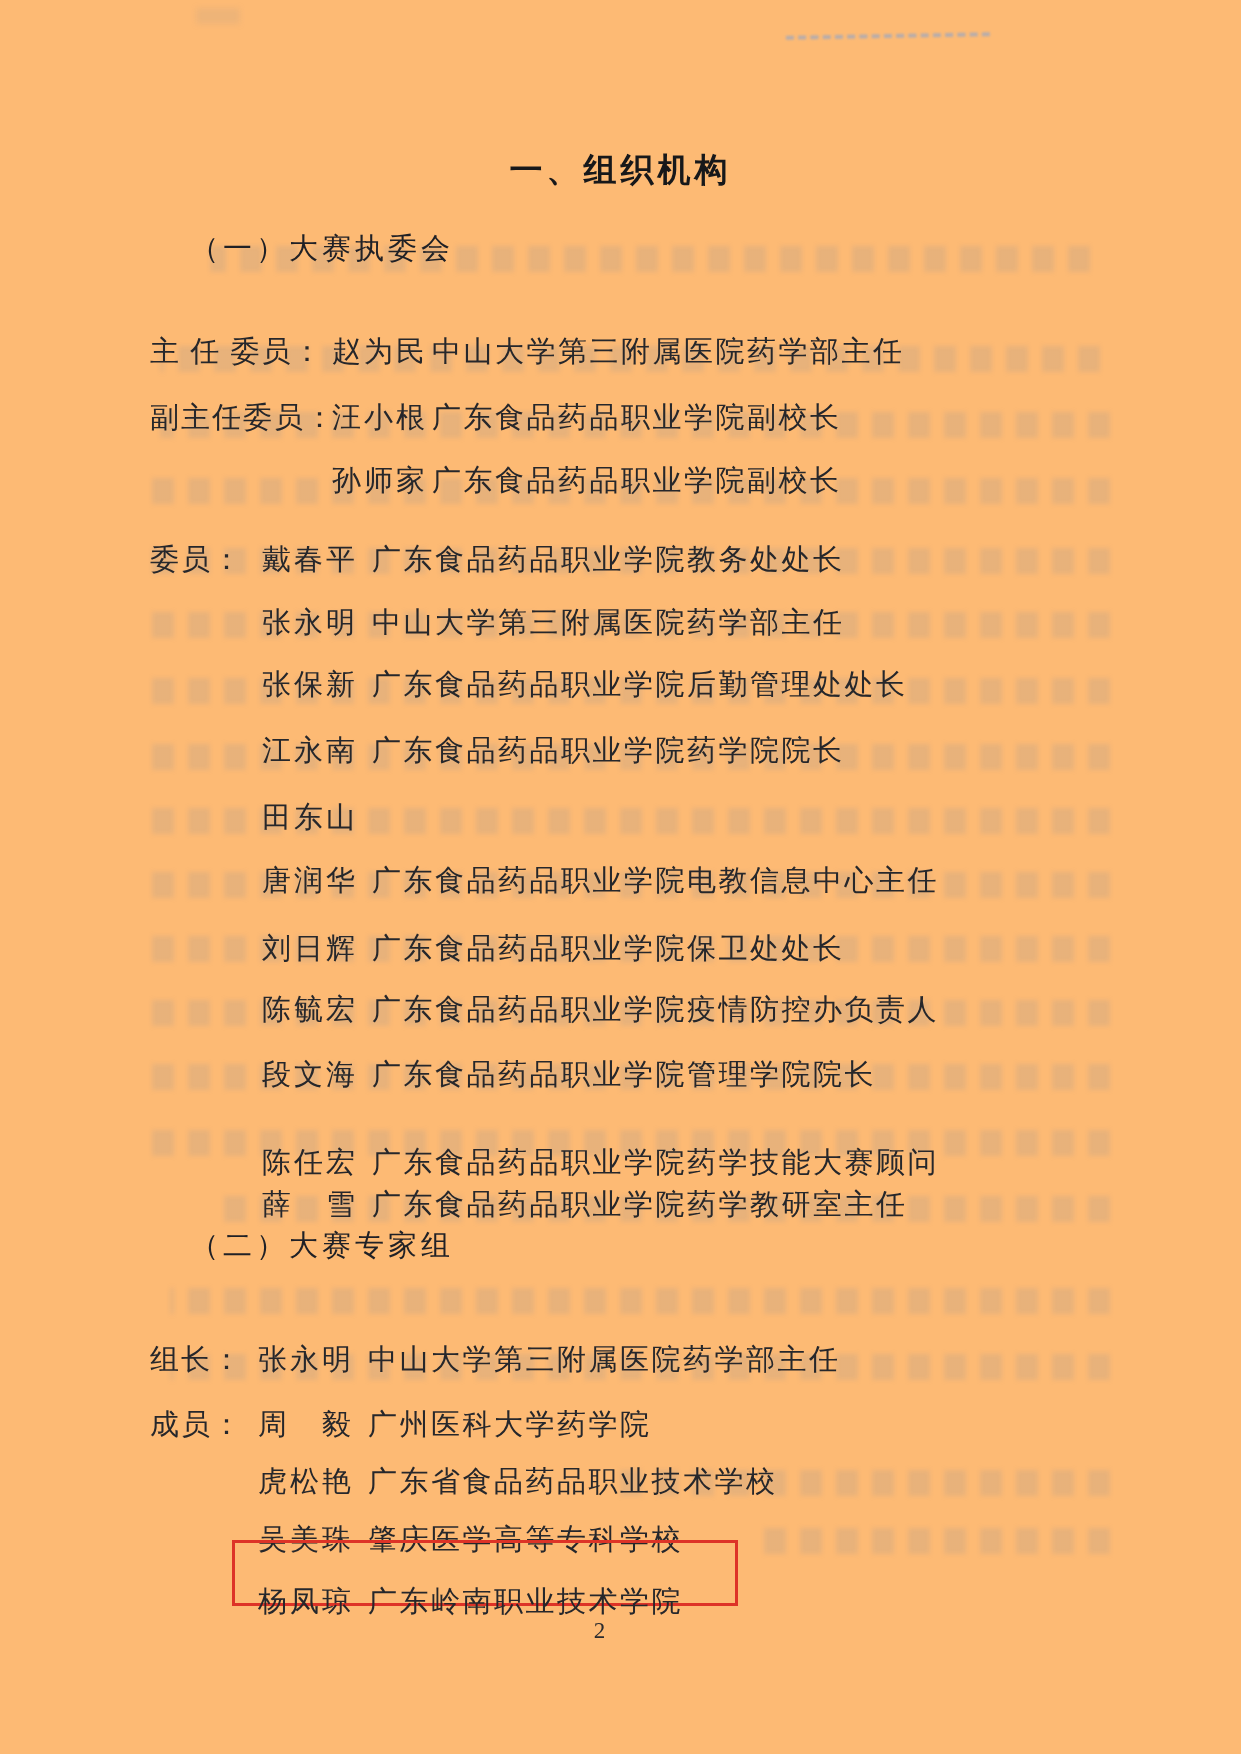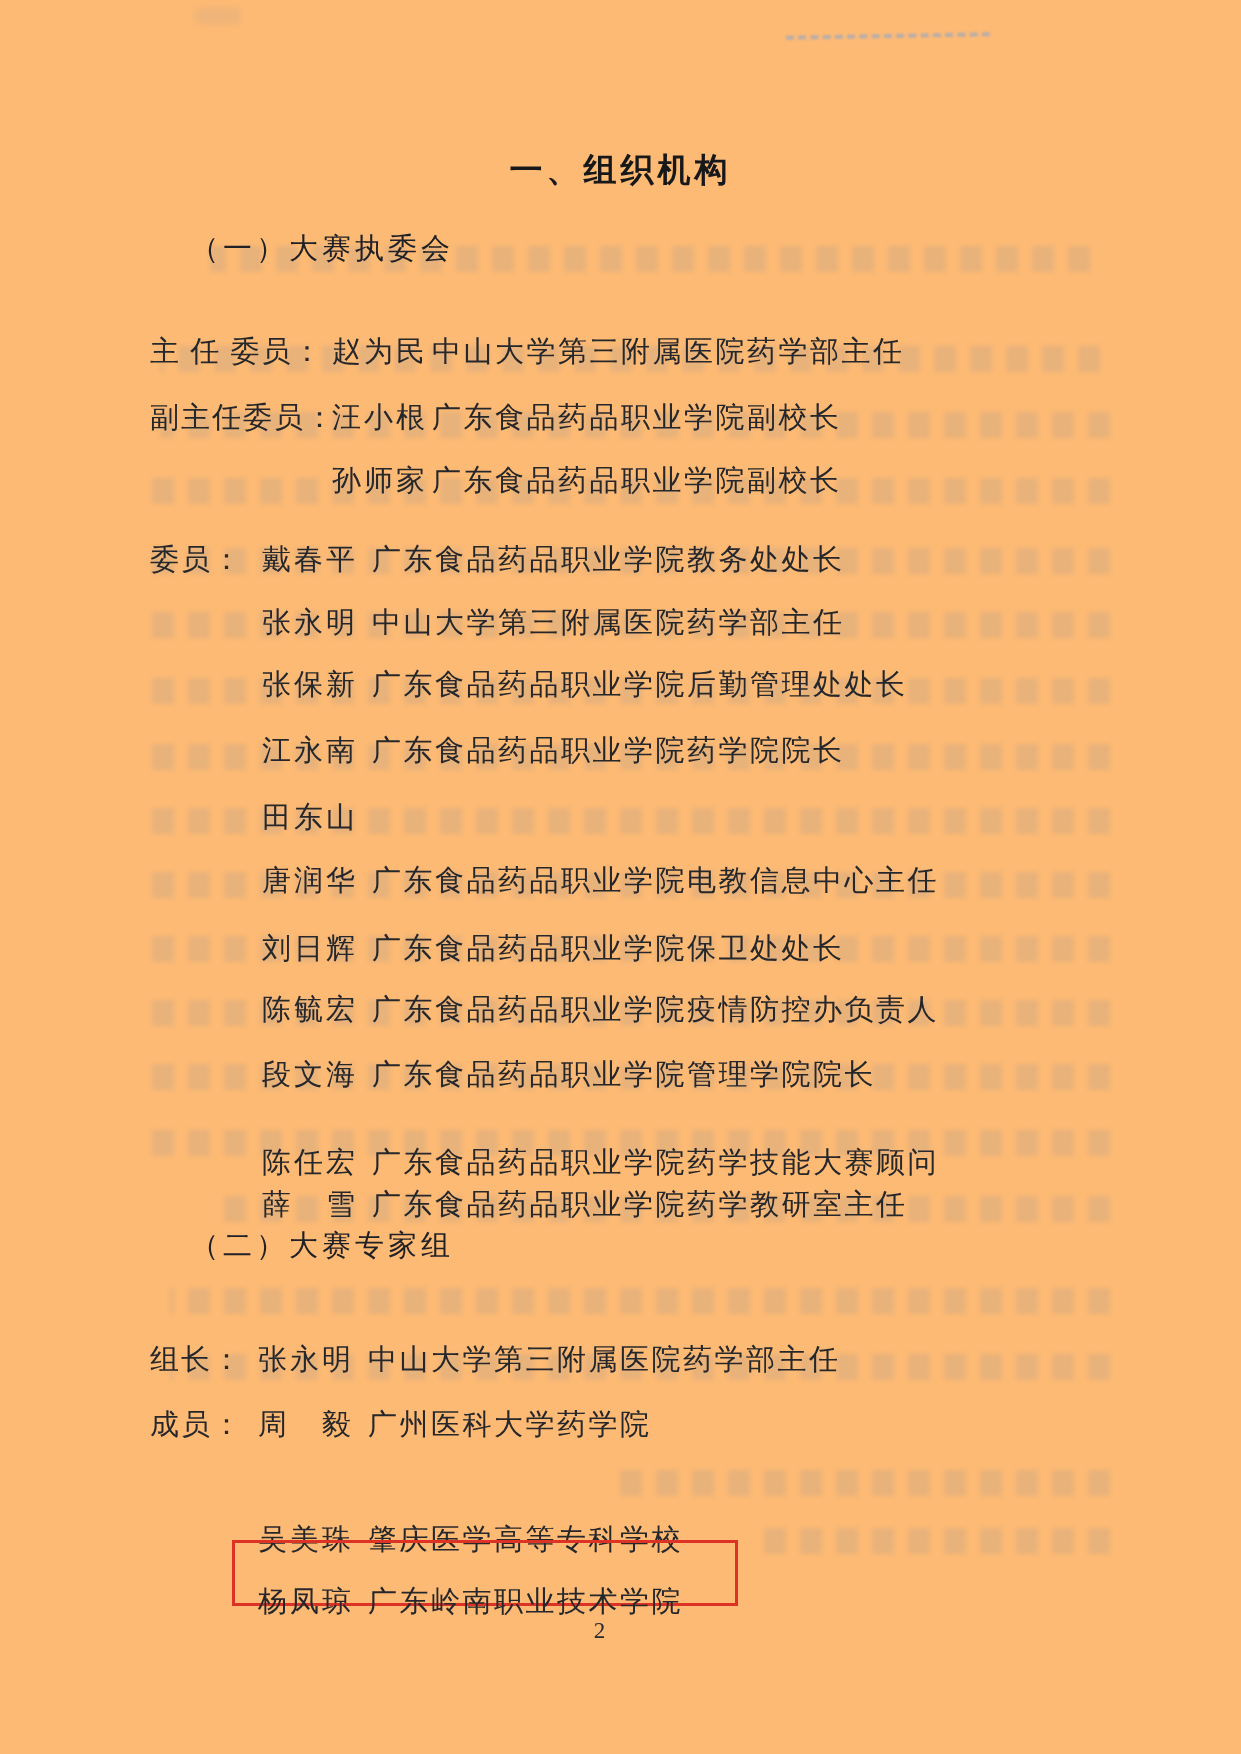--- a/index.html
+++ b/index.html
@@ -163,20 +163,24 @@
   <div class="row" style="top:1304px">
     <span class="role">组长：</span>
     <span class="name-c">张永明</span>
     <span class="org-c">中山大学第三附属医院药学部主任</span>
   </div>
   <div class="row" style="top:1369px">
     <span class="role">成员：</span>
     <span class="name-c">周　毅</span>
     <span class="org-c">广州医科大学药学院</span>
   </div>
+  <div class="row" style="top:1426px">
+    <span class="name-c">虎松艳</span>
+    <span class="org-c">广东省食品药品职业技术学校</span>
+  </div>
   <div class="row" style="top:1484px">
     <span class="name-c">吴美珠</span>
     <span class="org-c">肇庆医学高等专科学校</span>
   </div>
 
   <div class="red-box" style="border-color: rgb(221, 51, 39);"></div>
   <div class="row" style="top:1546px">
     <span class="name-c">杨凤琼</span>
     <span class="org-c">广东岭南职业技术学院</span>
   </div>

